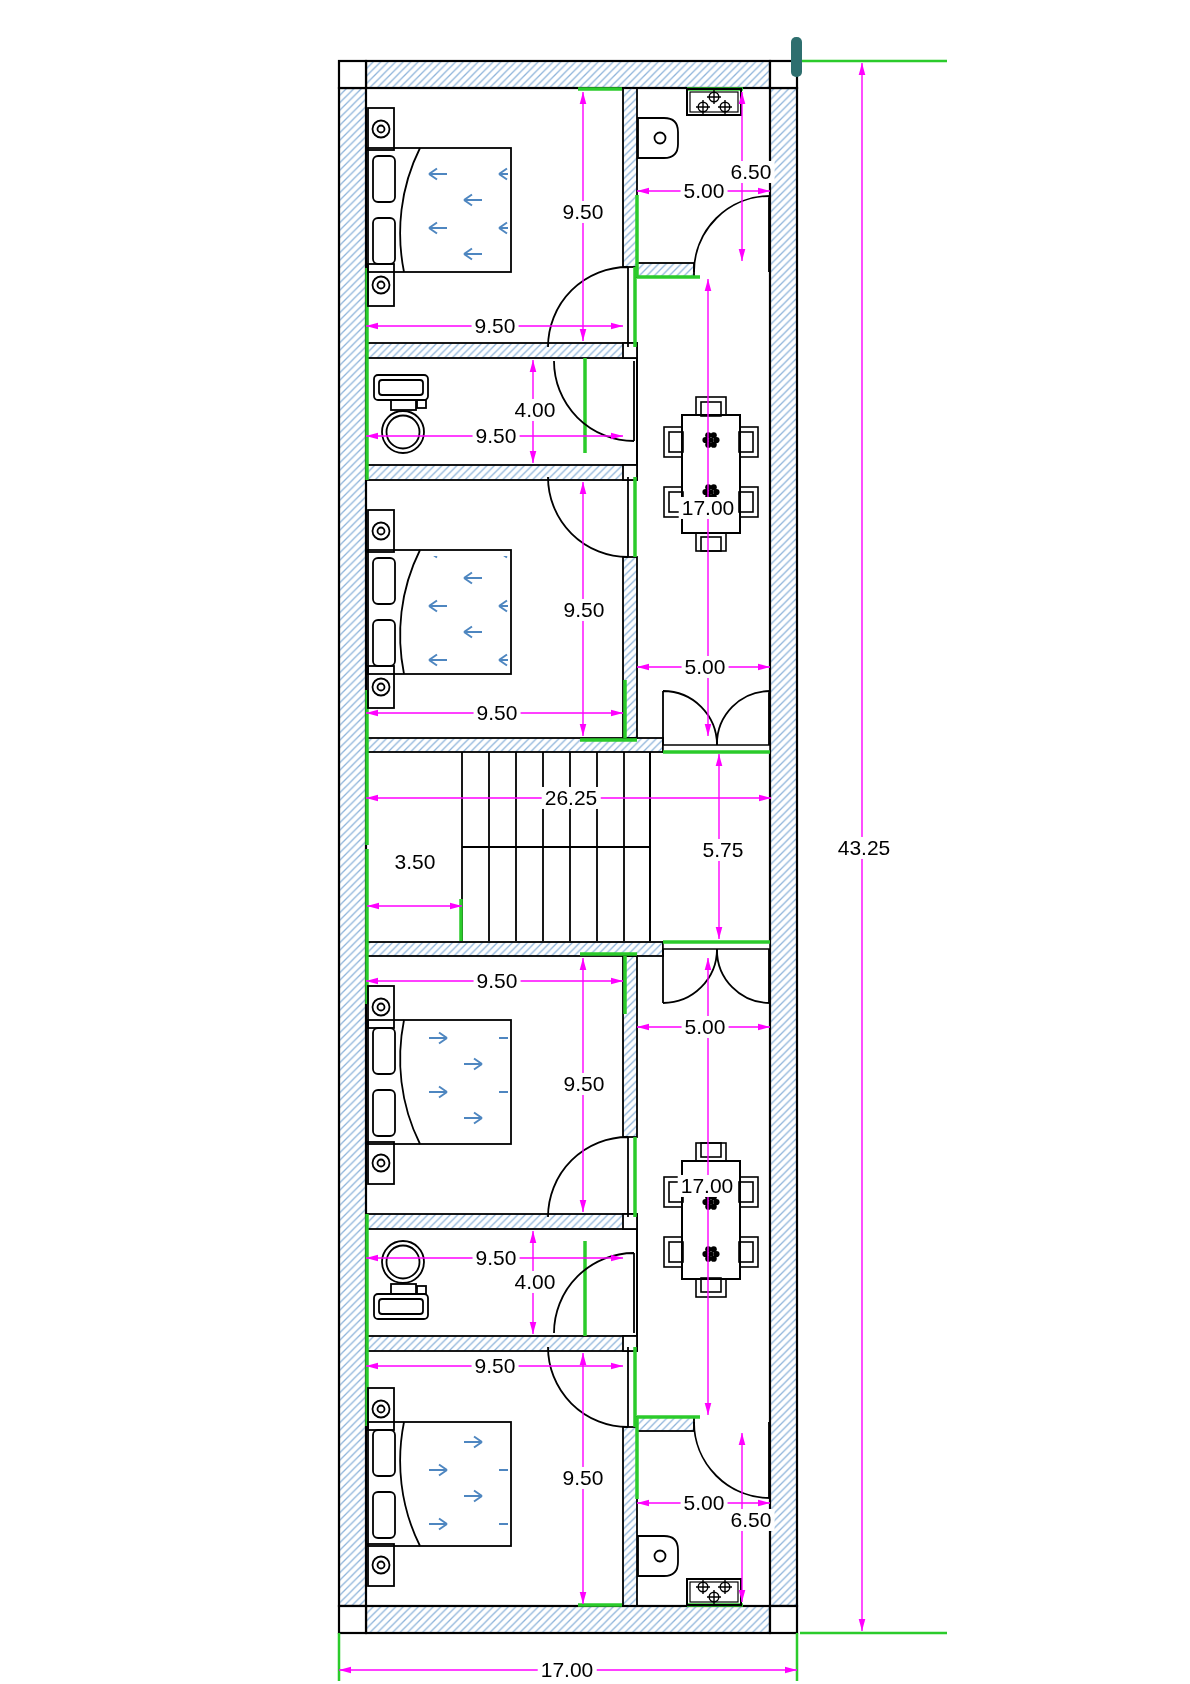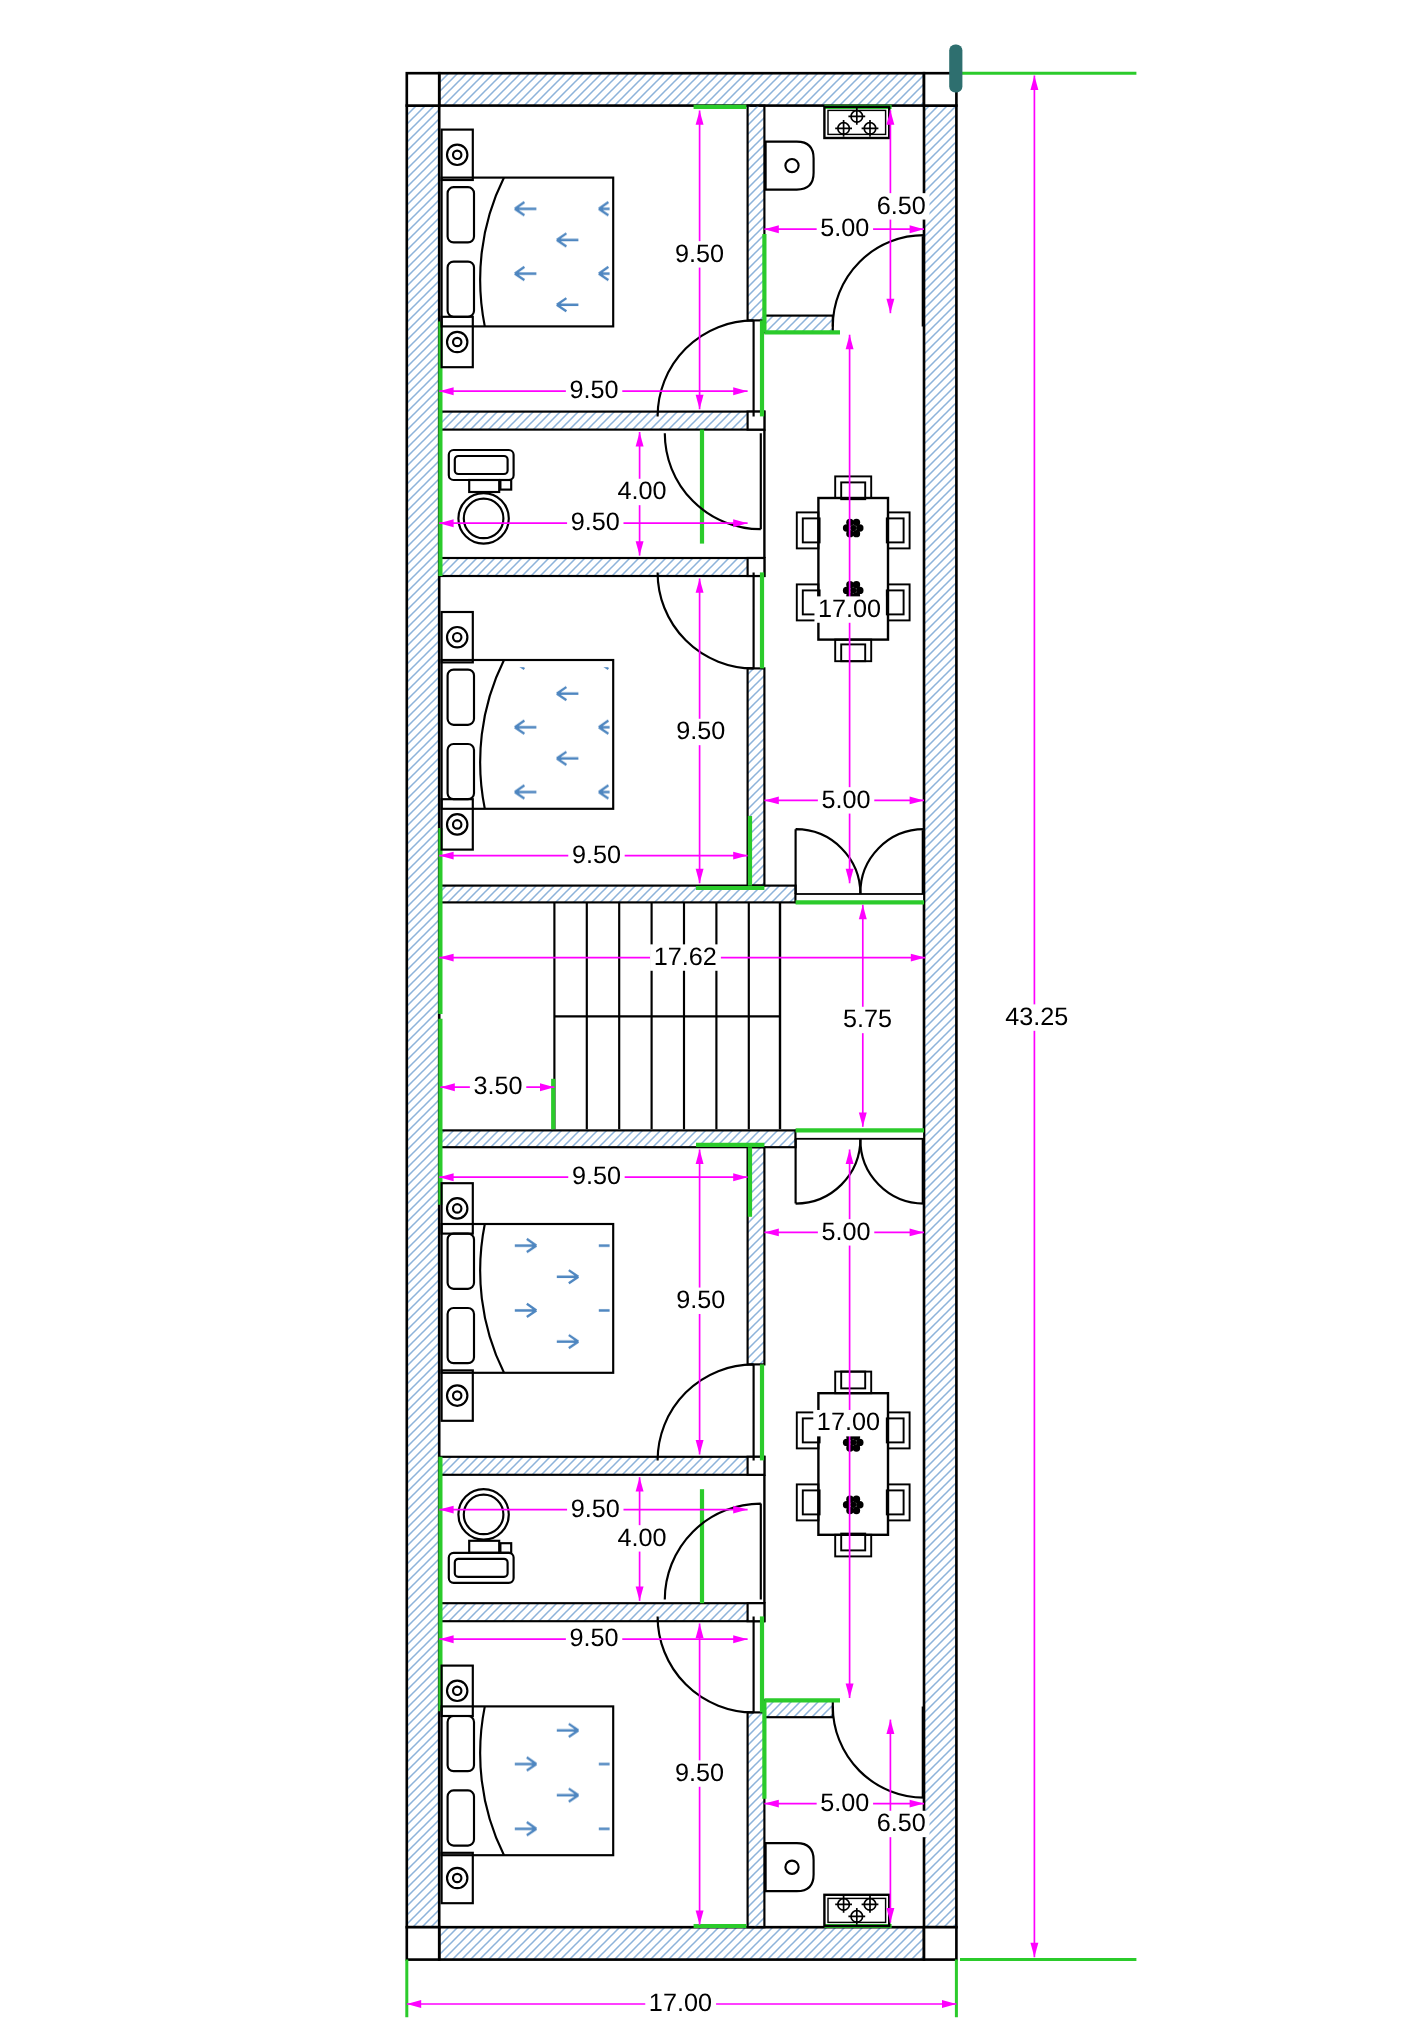--- a/index.html
+++ b/index.html
@@ -239,23 +239,23 @@
 <div class="dim" style="left:583px;top:212px">9.50</div>
 <div class="dim" style="left:751px;top:172px">6.50</div>
 <div class="dim" style="left:704px;top:191px">5.00</div>
 <div class="dim" style="left:495px;top:326px">9.50</div>
 <div class="dim" style="left:535px;top:410px">4.00</div>
 <div class="dim" style="left:496px;top:436px">9.50</div>
 <div class="dim" style="left:708px;top:508px">17.00</div>
 <div class="dim" style="left:584px;top:610px">9.50</div>
 <div class="dim" style="left:705px;top:667px">5.00</div>
 <div class="dim" style="left:497px;top:713px">9.50</div>
-<div class="dim" style="left:571px;top:798px">17.62</div>
+<div class="dim" style="left:571px;top:798px">26.25</div>
 <div class="dim" style="left:723px;top:850px">5.75</div>
-<div class="dim" style="left:415px;top:906px">3.50</div>
+<div class="dim" style="left:415px;top:862px">3.50</div>
 <div class="dim" style="left:864px;top:848px">43.25</div>
 <div class="dim" style="left:497px;top:981px">9.50</div>
 <div class="dim" style="left:705px;top:1027px">5.00</div>
 <div class="dim" style="left:584px;top:1084px">9.50</div>
 <div class="dim" style="left:707px;top:1186px">17.00</div>
 <div class="dim" style="left:496px;top:1258px">9.50</div>
 <div class="dim" style="left:535px;top:1282px">4.00</div>
 <div class="dim" style="left:495px;top:1366px">9.50</div>
 <div class="dim" style="left:583px;top:1478px">9.50</div>
 <div class="dim" style="left:704px;top:1503px">5.00</div>

